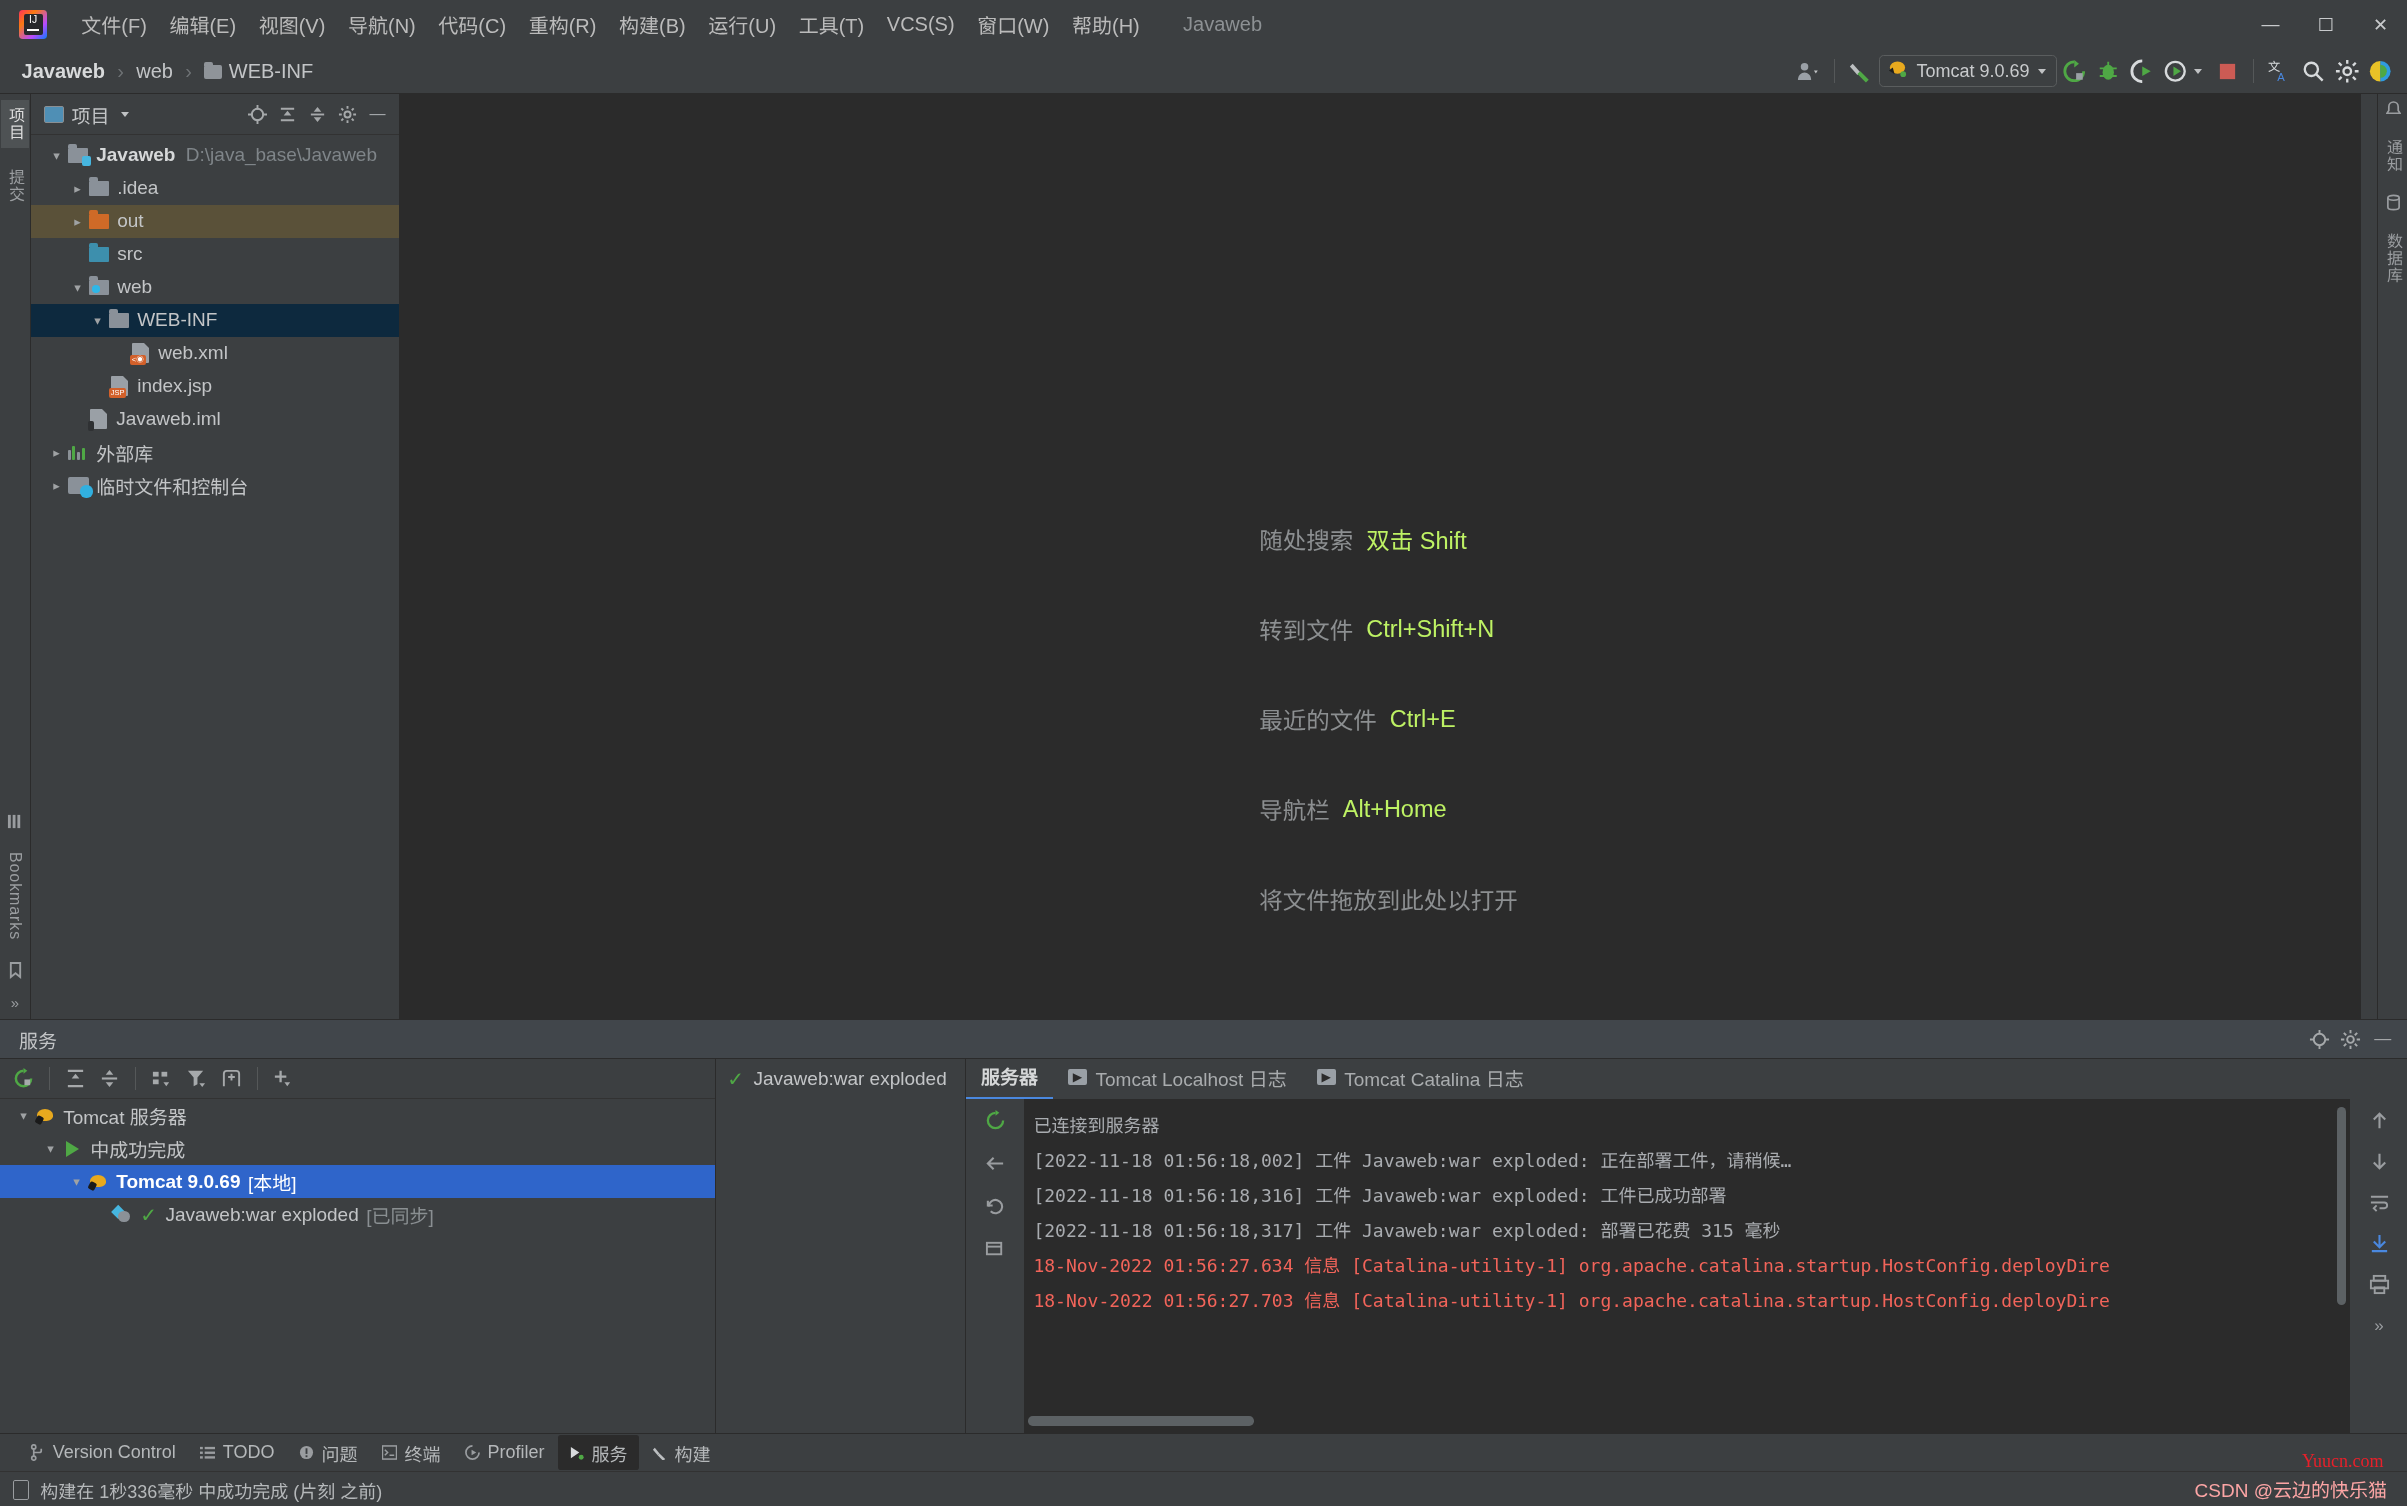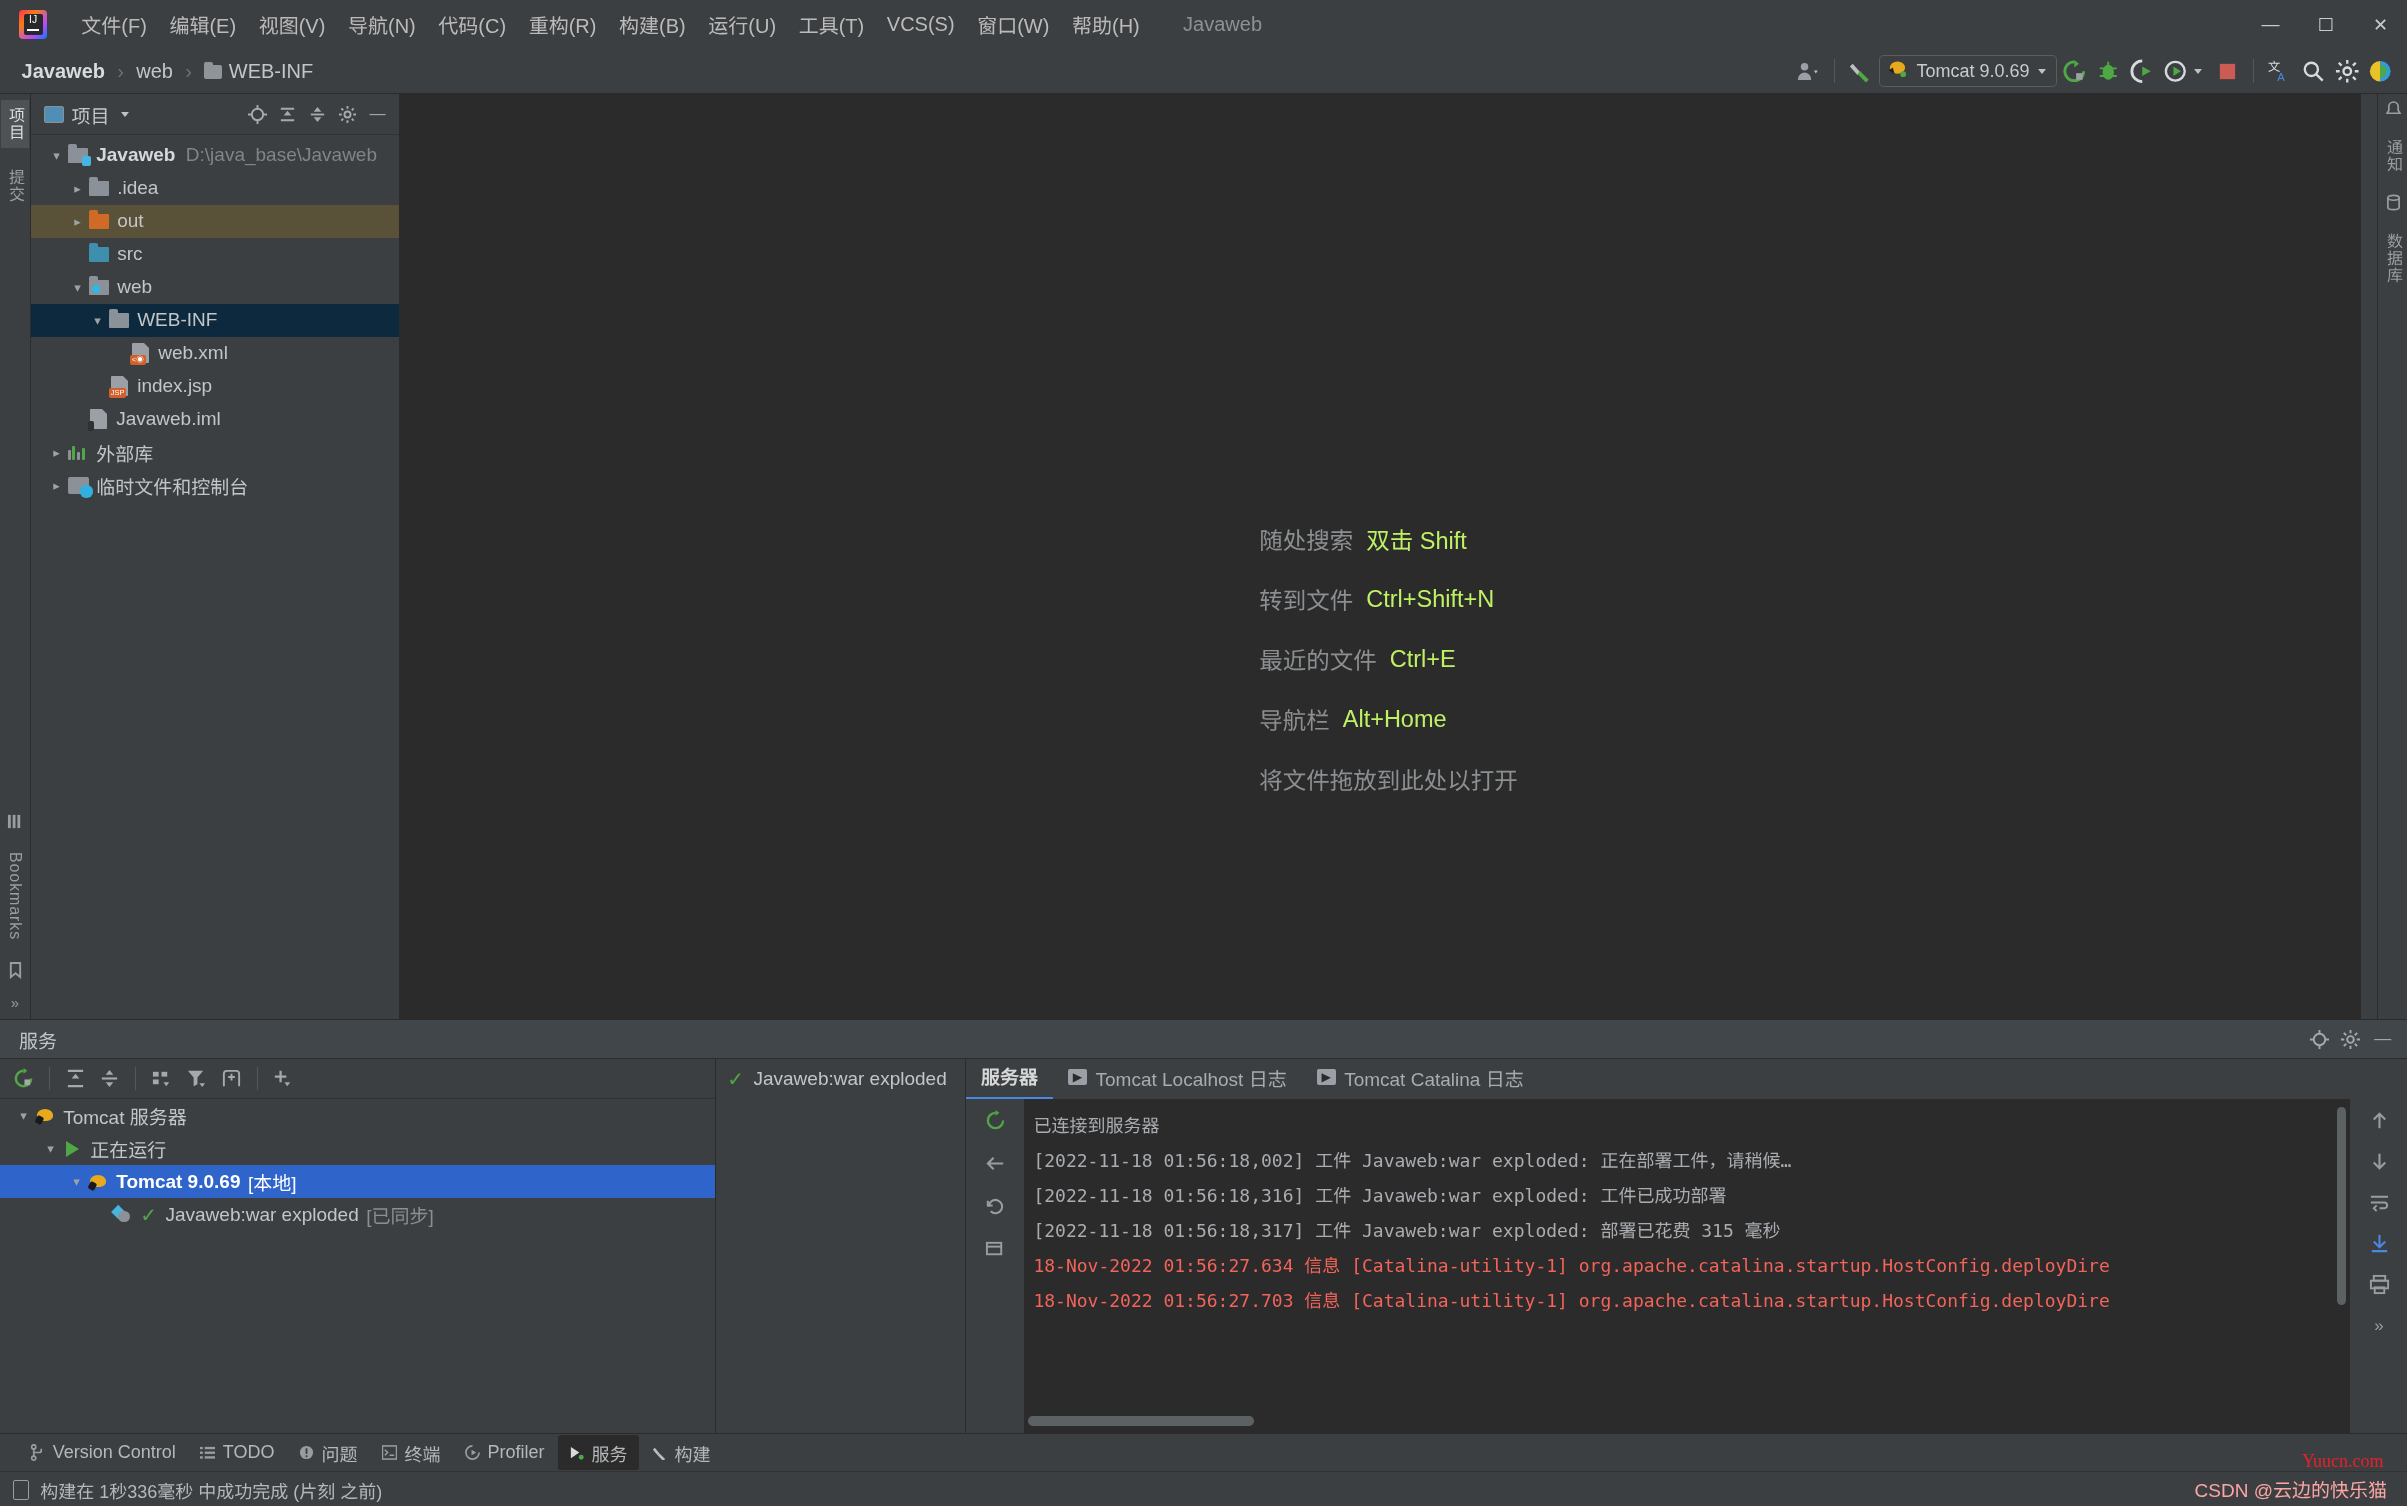--- a/index.html
+++ b/index.html
@@ -107,21 +107,21 @@
   .libico i{display:block;width:2.8px;background:#7e8a92;border-radius:0.9px;}
   .clockico { width:21px;height:17px;background:#8a9199;border-radius:1.9px;position:relative;}
   .clockico::after{content:"";position:absolute;right:-3.8px;bottom:-3.8px;width:12.2px;height:12.2px;border-radius:50%;background:#31b0e0;}
   .name { color:#c3c5c7; }
   .name.bold { font-weight:bold; color:#d6d8d9;}
   .path { color:#7f8589; margin-left:10.4px; }
   .sub { color:#8a8f92; margin-left:7.5px;}
 
   
   .editor { flex:1 1 auto; background:#2b2b2b; position:relative; display:flex; align-items:flex-start; justify-content:center; }
-  .hints { margin-top: 428px; display:flex; flex-direction:column; gap:26px; }
+  .hints { margin-top: 428px; display:flex; flex-direction:column; gap:56px; }
   .hint { font-size: 23.5px; color:#8c8f91; display:flex; gap:13px; align-items:center; white-space:nowrap;}
   .hint .key { color:#bef264; }
   .editor-rightstripe { position:absolute; right:0; top:0; bottom:0; width:17px; background:#3c3f41; border-left:0.9px solid #2b2b2b;}
 
   
   .services { height: 414px; flex:0 0 414px; display:flex; flex-direction:column; background:#3c3f41; border-top:0.9px solid #2b2b2b;}
   .svc-header { height:39px; display:flex; align-items:center; background:#41464b; border-bottom:0.9px solid #2b2b2b; }
   .svc-tabname { font-size:19px;color:#c3c5c7; padding-left:19px; }
   .svc-header-spacer { flex:1 1 auto;}
   .svc-header-actions{ display:flex;align-items:center; gap:3.8px; padding-right:11.3px;}
@@ -611,21 +611,21 @@
                 <span class="tomcat-ico"></span>
               </span>
             <span class="name">Tomcat 服务器</span>
           </div>
           <div class="row">
             <span style="width:40px"></span>
             <span class="arrow open"></span>
             <span class="ico">
                 <span class="playtri"></span>
               </span>
-            <span class="name">正在运行</span>
+            <span class="name">中成功完成</span>
           </div>
           <div class="row sel">
             <span style="width:66px"></span>
             <span class="arrow open"></span>
             <span class="ico">
                 <span class="tomcat-ico"></span>
               </span>
             <span class="name bold">Tomcat 9.0.69</span>
             <span class="sub">[本地]</span>
           </div>

